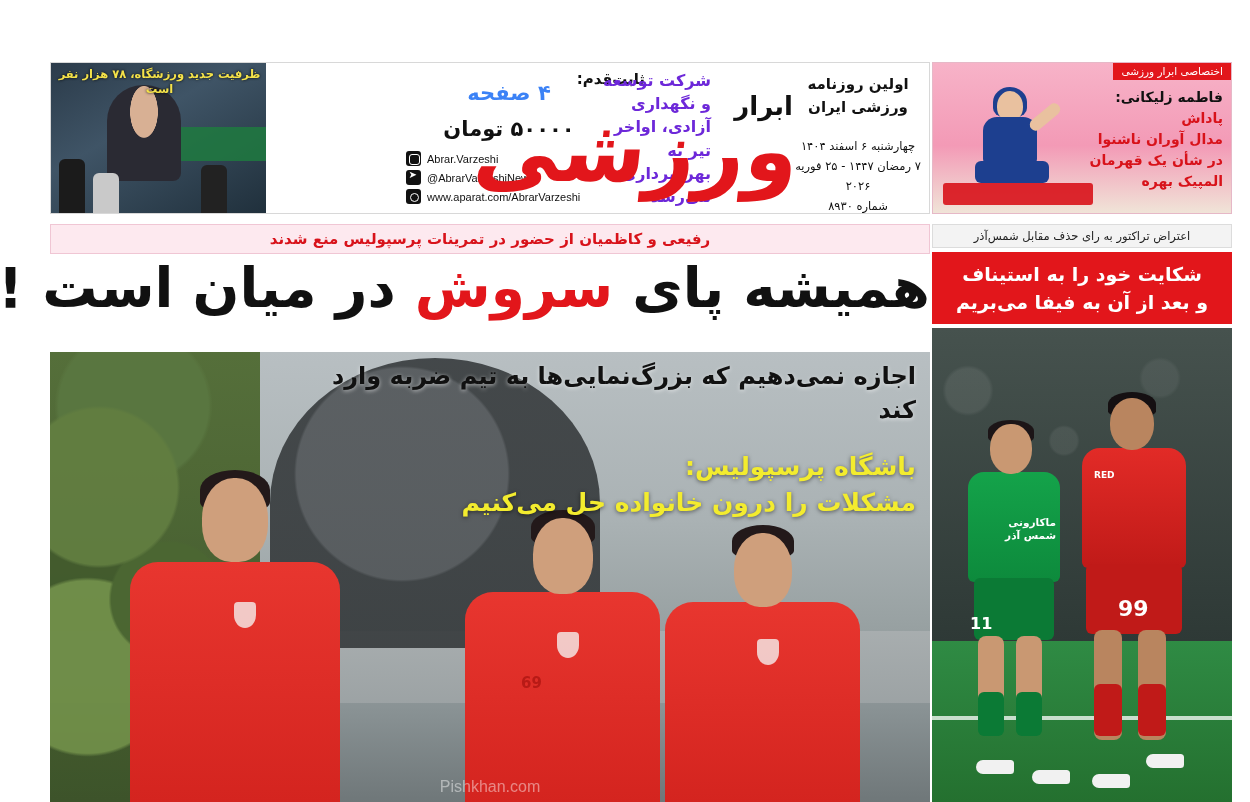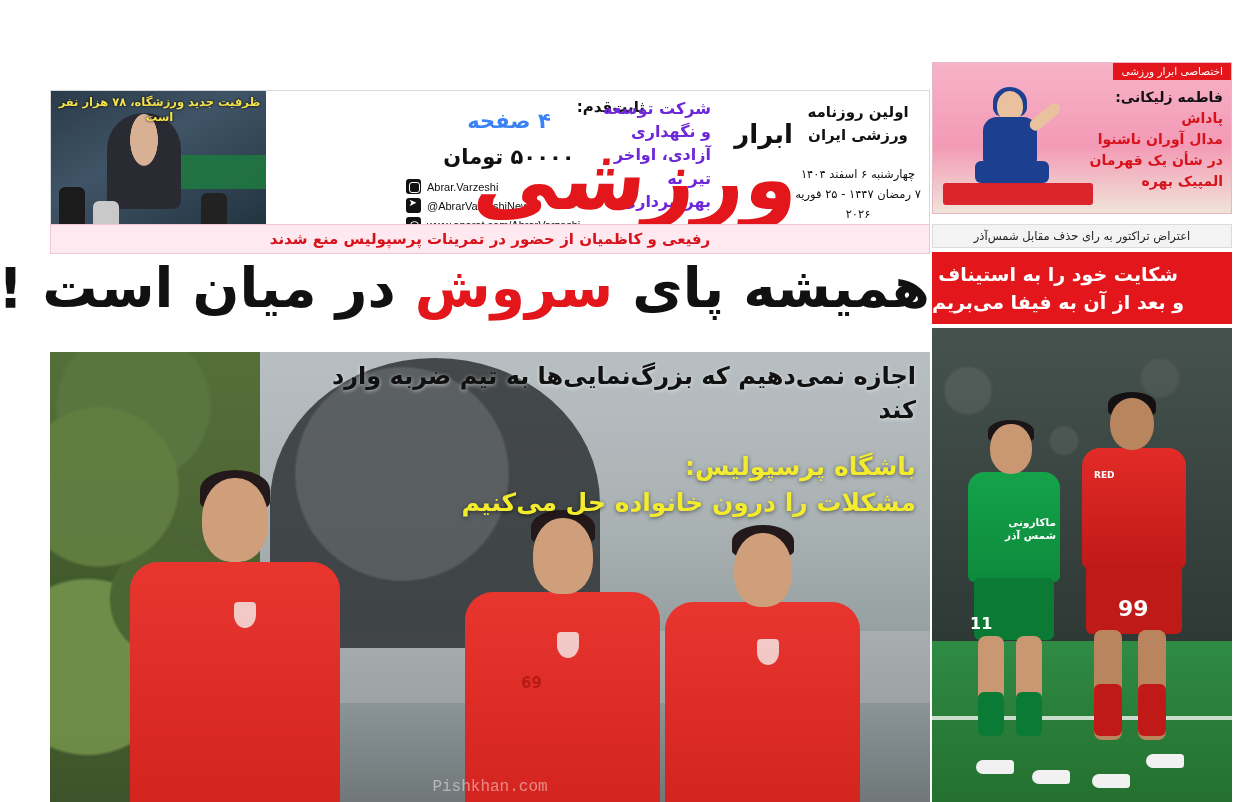--- a/index.html
+++ b/index.html
@@ -16,21 +16,20 @@
     margin: 0 auto;
   }
 
   
   .masthead {
     position: absolute;
     left: 50px; top: 62px;
     width: 880px; height: 152px;
     background: #ffffff;
     border: 1px solid #d8d8d8;
-    margin-top: 28px;
   }
   .mh-left-photo {
     position: absolute;
     left: 0; top: 0;
     width: 215px; height: 150px;
     background: linear-gradient(150deg,#2b3b4a 0%,#3f5466 40%,#20303c 100%);
     overflow: hidden;
   }
   .mh-left-photo .person {
     position: absolute; left: 56px; top: 22px;
@@ -318,39 +317,39 @@
     text-shadow: 0 1px 4px rgba(255,255,255,.6);
   }
   .mp-sub .l2 {
     margin-top: 22px;
     color: #f3ec2e; font-size: 25px; font-weight: bold; line-height: 1.45;
     text-shadow: 0 1px 4px rgba(0,0,0,.55);
   }
   .mp-watermark {
     position: absolute; left: 50%; transform: translateX(-50%);
     bottom: 6px; color: rgba(255,255,255,.45);
-    font-size: 16px; font-family: Liberation Mono, monospace;
+    font-size: 16px; font-family: Liberation Sans, sans-serif;
   }
 
   
   .rc-kicker {
     position: absolute;
     right: 18px; top: 224px;
     width: 300px; height: 24px;
     background: #f3f3f3; border: 1px solid #dcdcdc;
     display: flex; align-items: center; justify-content: center;
   }
   .rc-kicker .txt { font-size: 11.5px; color: #222; direction: rtl; }
 
   .rc-red {
     position: absolute;
     right: 18px; top: 252px;
     width: 300px; height: 72px;
     background: #e2161b;
-    display: flex; align-items: center; justify-content: flex-end;
+    display: flex; align-items: center; justify-content: center;
   }
   .rc-red .txt {
     color: #fff; font-size: 19px; font-weight: bold;
     direction: rtl; text-align: center; line-height: 1.5;
   }
 
   .rc-photo {
     position: absolute;
     right: 18px; top: 328px;
     width: 300px; height: 474px;

